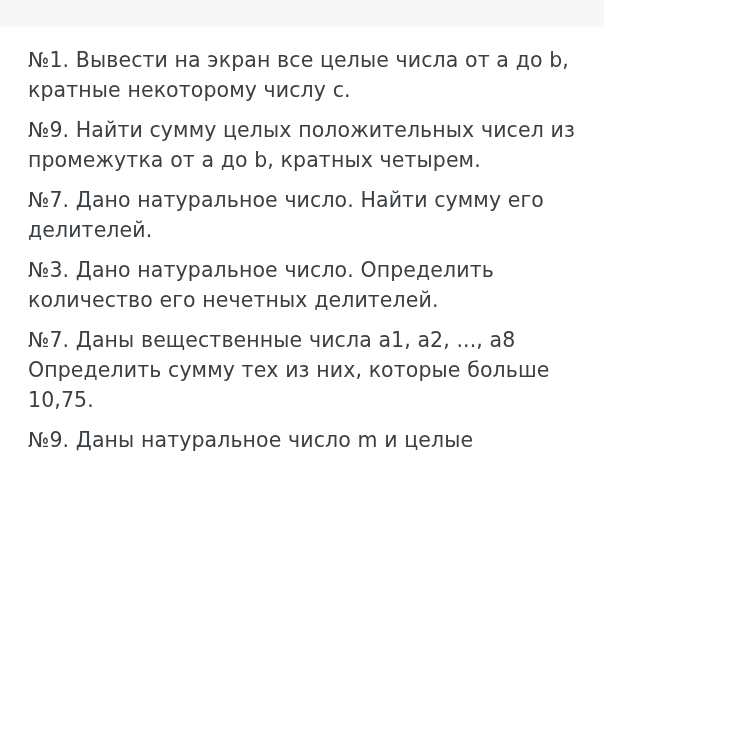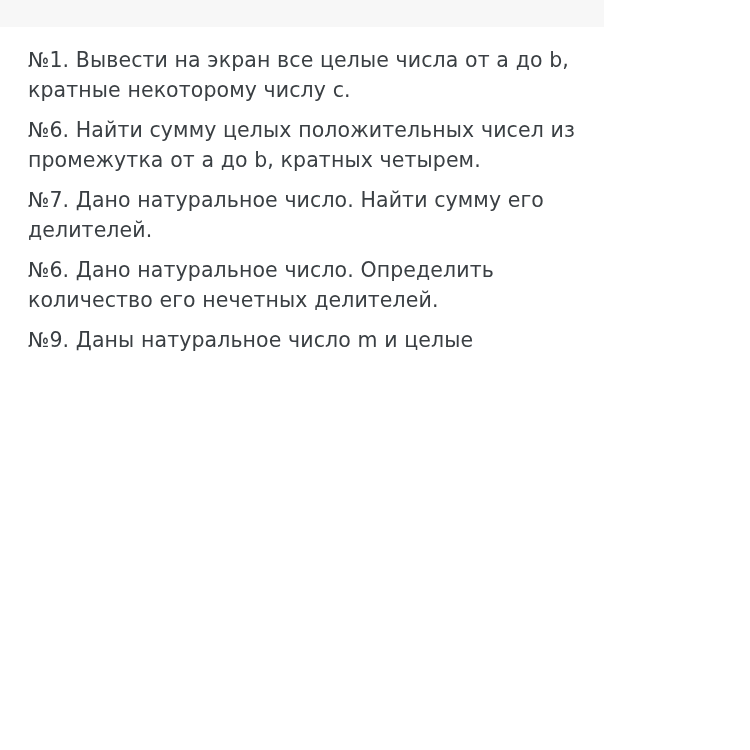--- a/index.html
+++ b/index.html
@@ -41,18 +41,19 @@
     margin-bottom: 0;
   }
 </style>
 </head>
 <body>
 
 <div id="page">
   <div class="top-strip"></div>
   <div class="doc-body">
     <p class="task">№1. Вывести на экран все целые числа от a до b, кратные некоторому числу c.</p>
-    <p class="task">№6. Найти сумму целых положительных чисел из промежутка от a до b, кратных четырем.</p>
+    <p class="task">№9. Найти сумму целых положительных чисел из промежутка от a до b, кратных четырем.</p>
     <p class="task">№7. Дано натуральное число. Найти сумму его делителей.</p>
-    <p class="task">№6. Дано натуральное число.  Определить количество его нечетных делителей.</p>
+    <p class="task">№3. Дано натуральное число.  Определить количество его нечетных делителей.</p>
+    <p class="task">№7. Даны вещественные числа a1, a2, ..., a8  Определить сумму тех из них, которые больше 10,75.</p>
     <p class="task">№9. Даны натуральное число m и целые</p>
   </div>
 </div>
 
 </body></html>

